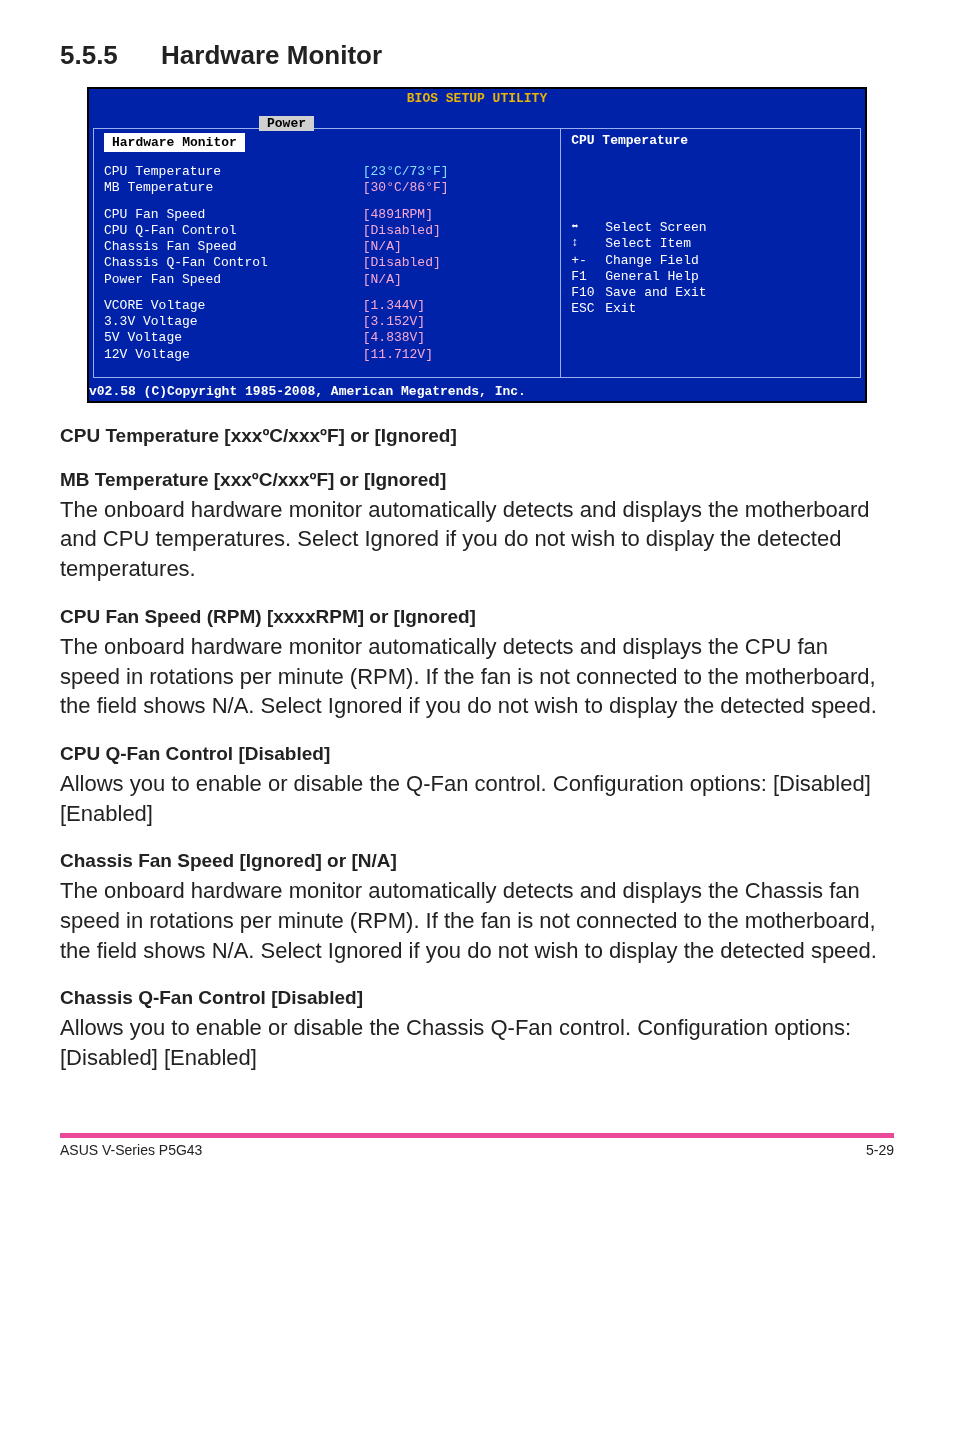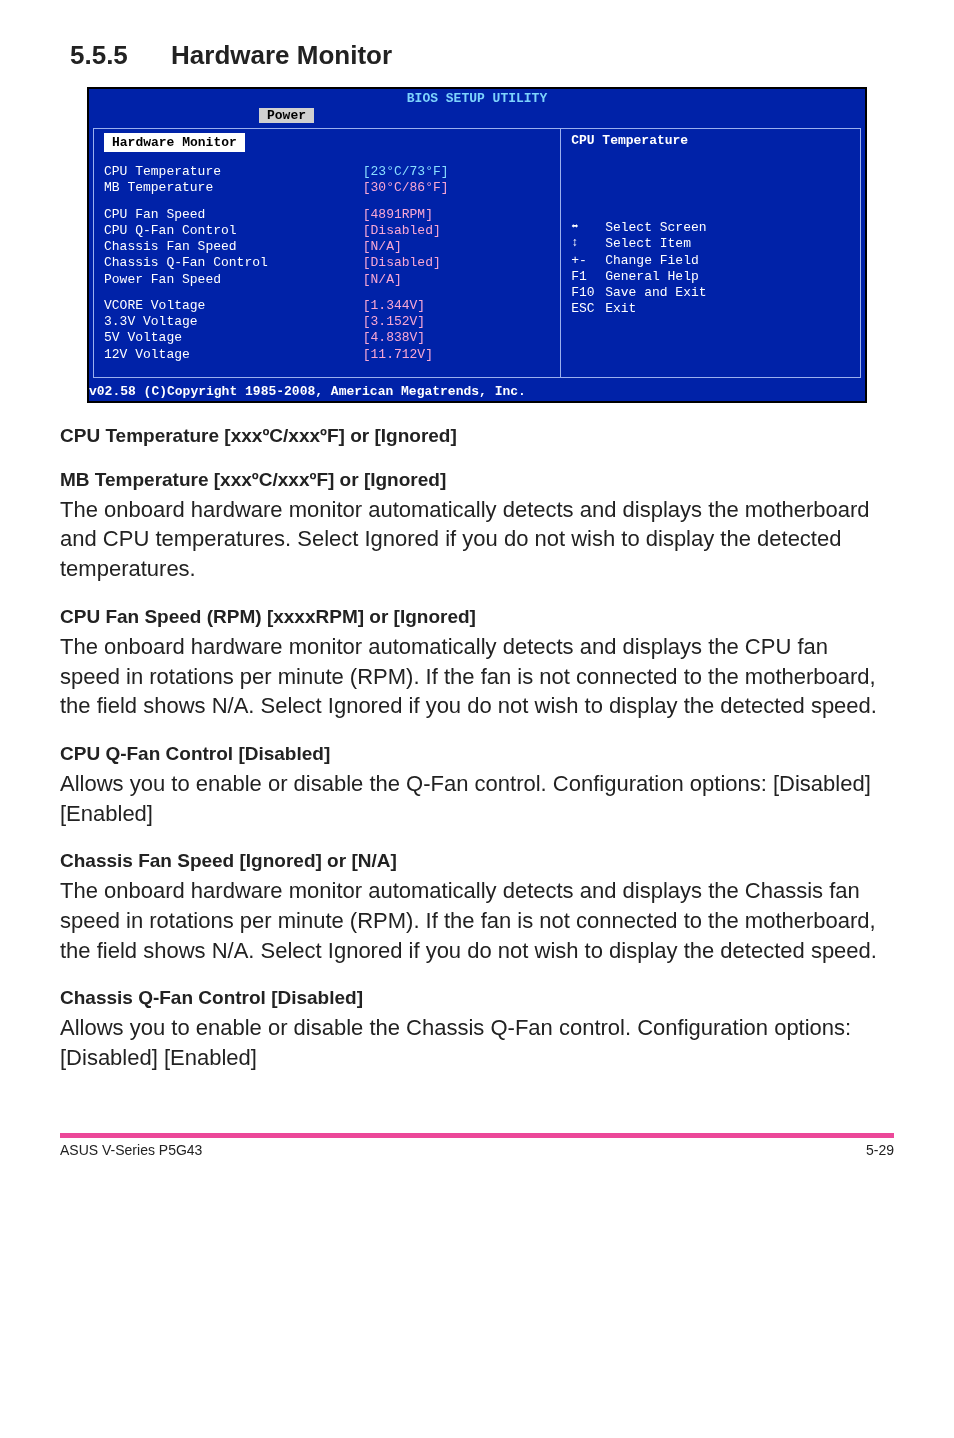--- a/index.html
+++ b/index.html
@@ -12,48 +12,47 @@
     background: #fff;
   }
   h2.title {
     font-size: 26px;
     font-weight: bold;
     margin: 0 0 16px 0;
   }
   h2.title .num {
     display: inline-block;
     margin-right: 36px;
-    margin-left: 10px;
   }
   .bios {
     margin: 0 auto 18px auto;
     width: 780px;
     border: 2px solid #000;
     background: #0022a8;
     font-family: "Courier New", monospace;
     font-size: 13px;
     color: #fff;
     position: relative;
   }
   .bios-header {
     text-align: center;
     font-weight: bold;
     padding: 2px 0;
     background: #0022a8;
-    color: #7dd3fc;
+    color: #eab308;
   }
   .bios-tab-row {
     background: #0022a8;
     height: 16px;
     position: relative;
   }
   .bios-tab {
     position: absolute;
     left: 170px;
-    top: 0;
+    top: 8px;
     background: #d0d0d0;
     color: #000;
     padding: 0 8px;
     font-weight: bold;
   }
   .bios-inner {
     margin: 4px;
     display: flex;
     border: 1px solid #9bb0ee;
   }

